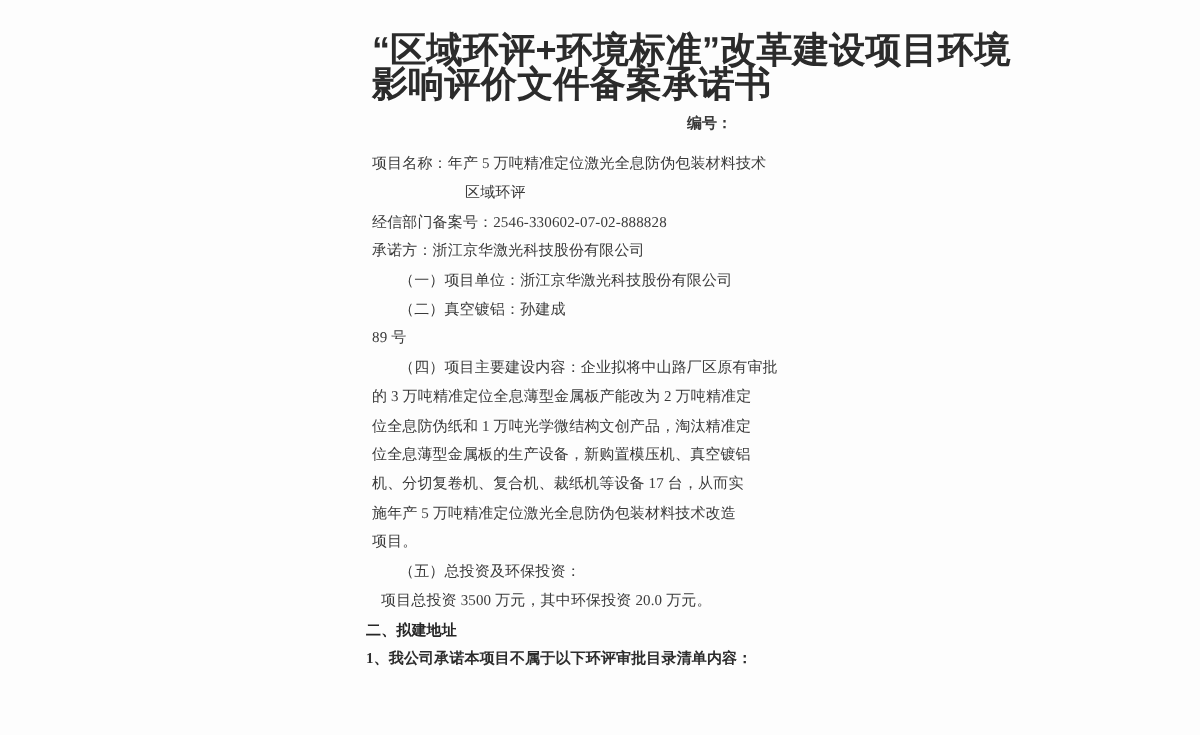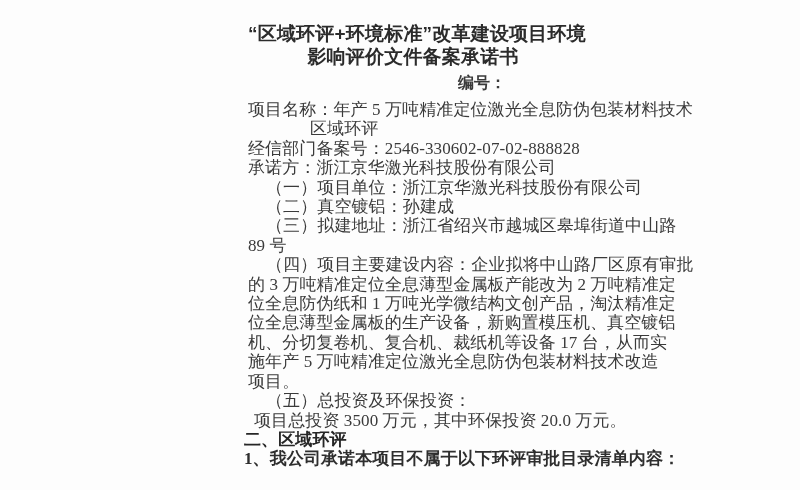--- a/index.html
+++ b/index.html
@@ -16,39 +16,38 @@
   }
   .content {
     position: absolute;
     left: 248px;
     top: 22px;
     width: 330px;
   }
   .doc-title {
     font-family: "Liberation Sans", sans-serif;
     font-weight: bold;
-    font-size: 19px;
+    font-size: 24px;
     line-height: 23px;
     color: #2b2b2b;
-    text-align: center;
     letter-spacing: 0.2px;
     white-space: nowrap;
   }
   .serial {
     margin-top: 7px;
     padding-left: 210px;
-    font-size: 16px;
+    font-size: 10px;
     line-height: 16px;
     font-weight: bold;
     color: #3a3a3a;
     white-space: nowrap;
   }
   .body-block {
     margin-top: 9px;
-    font-size: 17px;
+    font-size: 10px;
     line-height: 19.4px;
     color: #3a3a3a;
     letter-spacing: 0.1px;
   }
   .bl {
     white-space: nowrap;
   }
   
   .f { }
   
@@ -87,29 +86,28 @@
 
     <div class="serial">编号：</div>
 
     <div class="body-block">
       <div class="bl f">项目名称：年产 5 万吨精准定位激光全息防伪包装材料技术</div>
       <div class="bl i62">区域环评</div>
       <div class="bl f">经信部门备案号：2546-330602-07-02-888828</div>
       <div class="bl f">承诺方：浙江京华激光科技股份有限公司</div>
       <div class="bl li">（一）项目单位：浙江京华激光科技股份有限公司</div>
       <div class="bl li">（二）真空镀铝：孙建成</div>
-      <div class="bl li">（三）拟建地址：浙江省绍兴市越城区皋埠街道中山路</div>
       <div class="bl c">89 号</div>
       <div class="bl li">（四）项目主要建设内容：企业拟将中山路厂区原有审批</div>
       <div class="bl c">的 3 万吨精准定位全息薄型金属板产能改为 2 万吨精准定</div>
       <div class="bl c">位全息防伪纸和 1 万吨光学微结构文创产品，淘汰精准定</div>
       <div class="bl c">位全息薄型金属板的生产设备，新购置模压机、真空镀铝</div>
       <div class="bl c">机、分切复卷机、复合机、裁纸机等设备 17 台，从而实</div>
       <div class="bl c">施年产 5 万吨精准定位激光全息防伪包装材料技术改造</div>
       <div class="bl c">项目。</div>
       <div class="bl li">（五）总投资及环保投资：</div>
       <div class="bl c6">项目总投资 3500 万元，其中环保投资 20.0 万元。</div>
-      <div class="bl h">二、区域环评</div>
+      <div class="bl h">二、拟建地址</div>
       <div class="bl hb">1、我公司承诺本项目不属于以下环评审批目录清单内容：</div>
     </div>
 
   </div>
 </div>
 
 </body></html>

